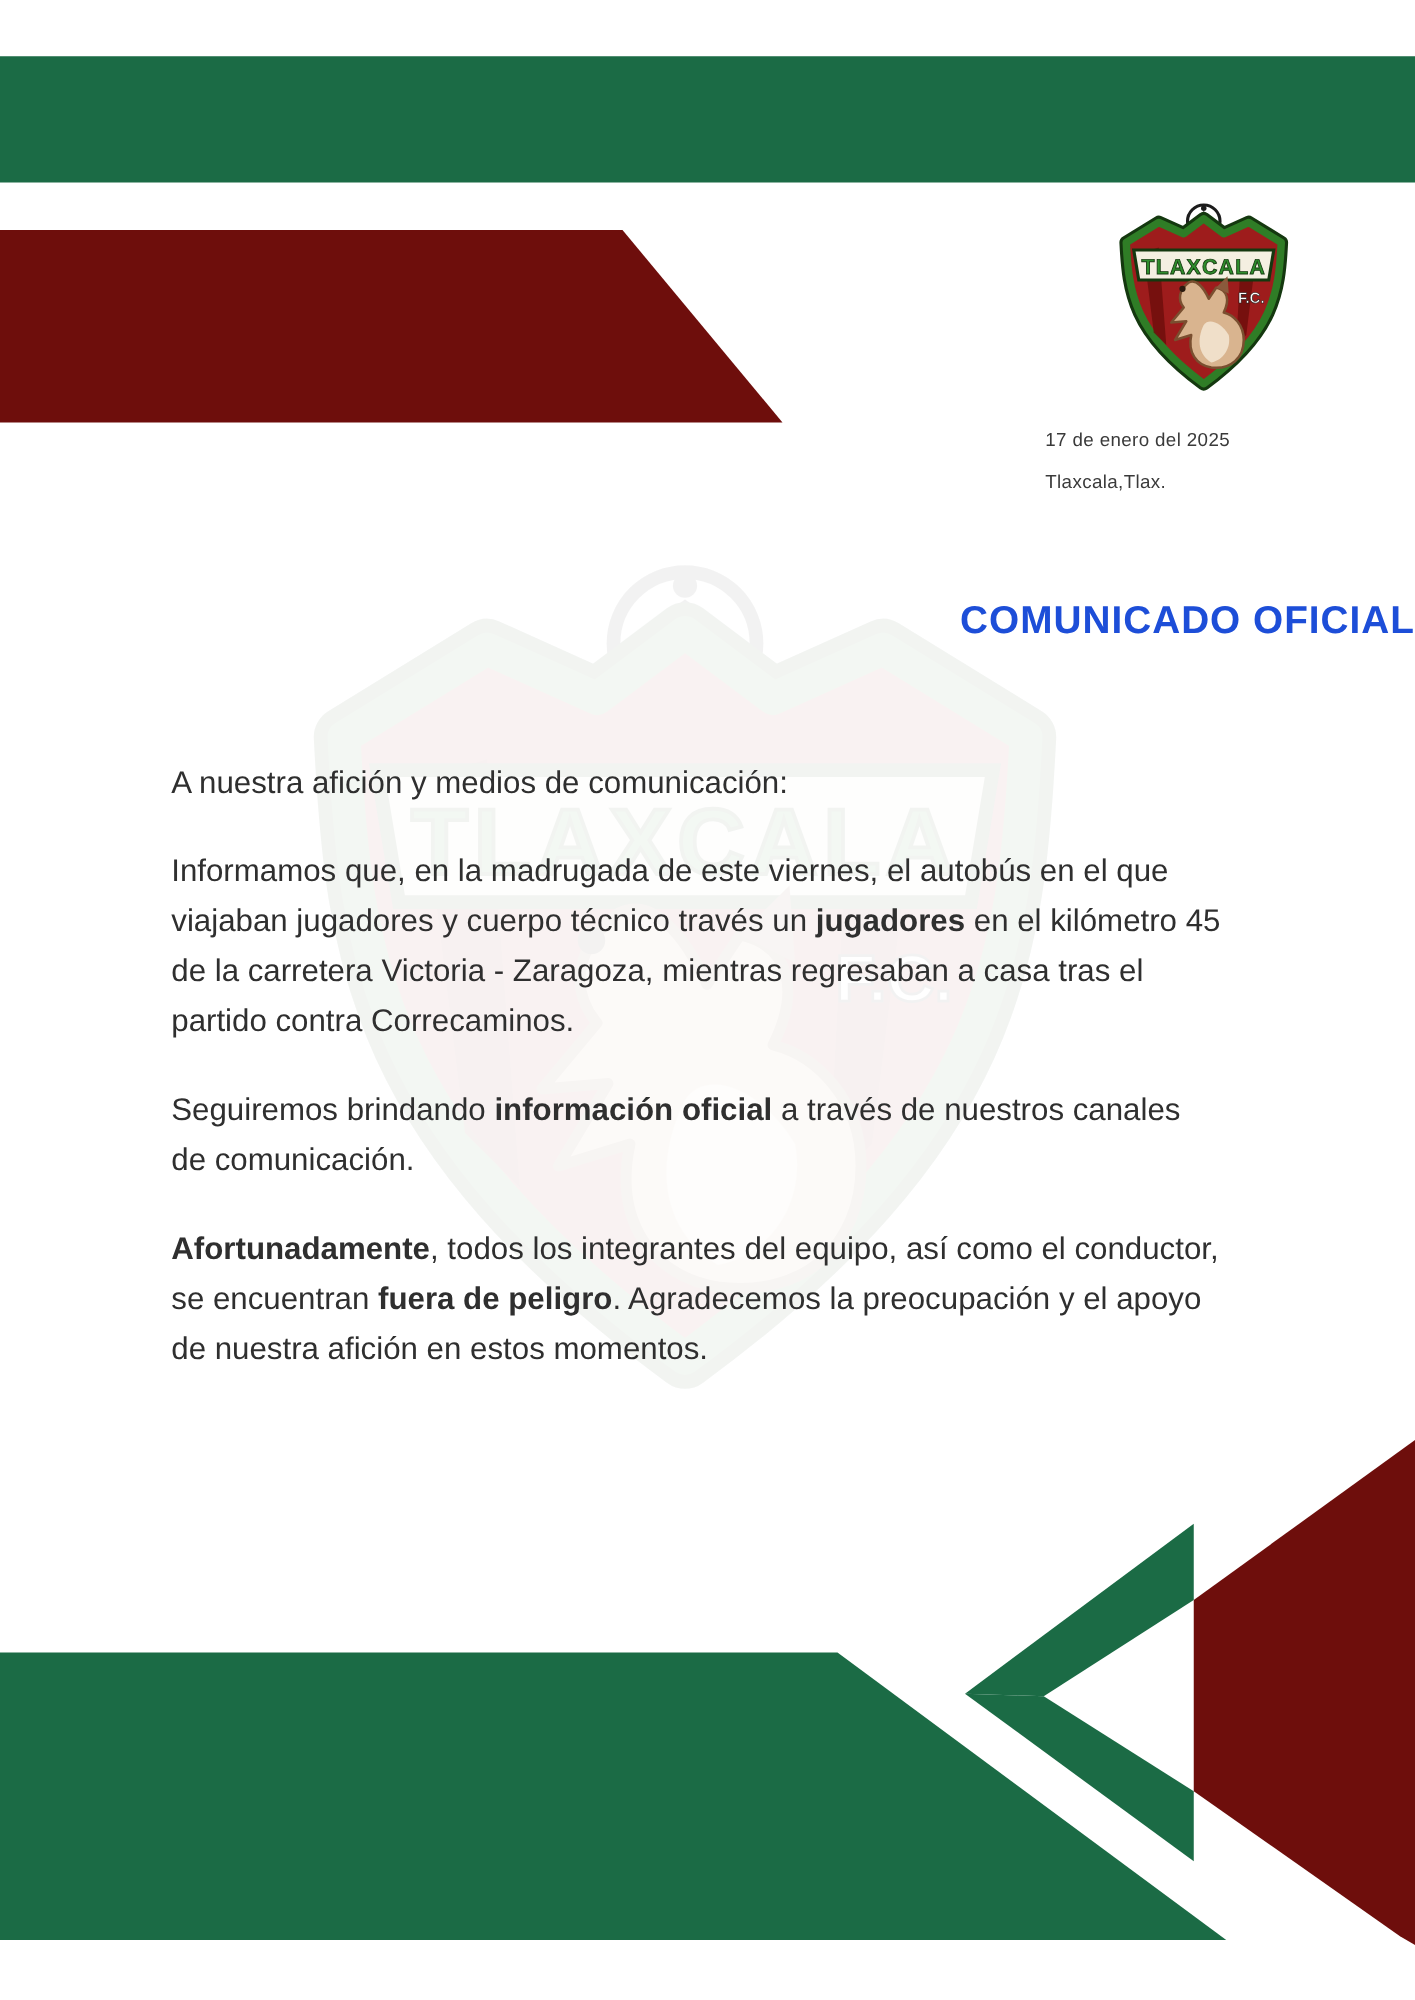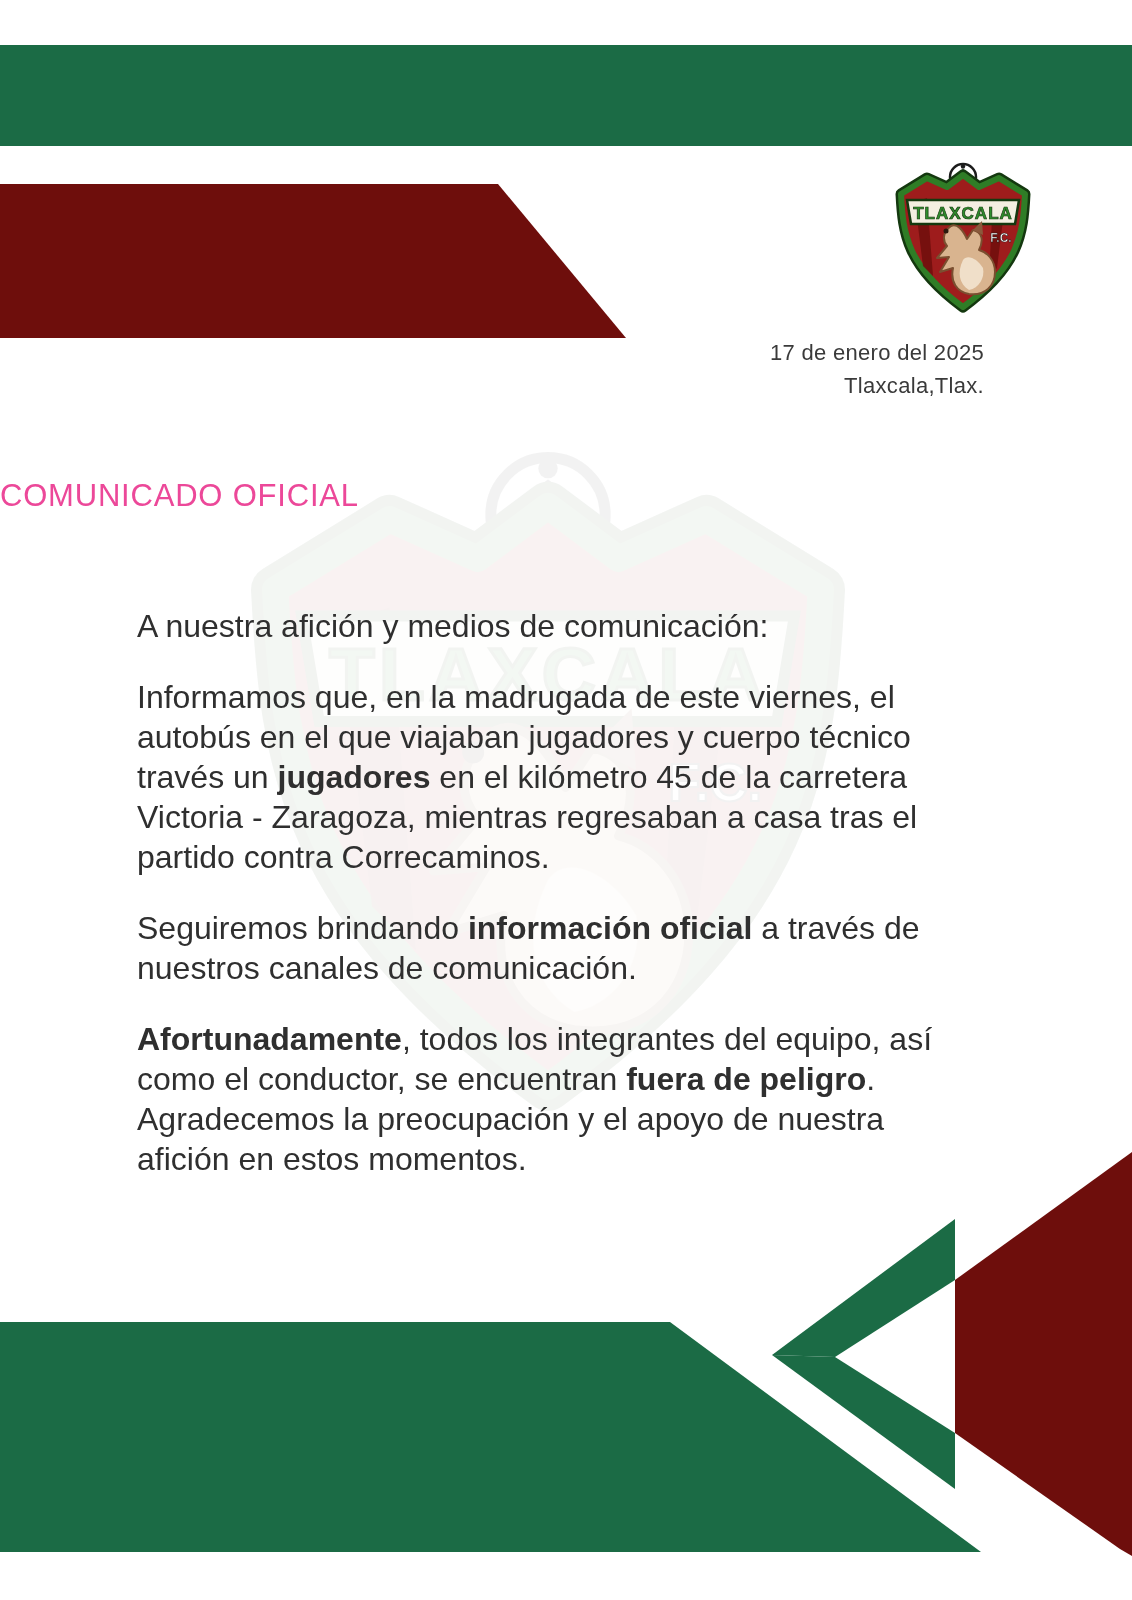--- a/index.html
+++ b/index.html
@@ -5,31 +5,31 @@
   html,body { margin:0; padding:0; background:#e8e8e8; }
   .page {
     position:relative; width:1132px; height:1600px; margin:0 auto;
     background:#ffffff; overflow:hidden;
     font-family:"Liberation Sans", sans-serif;
   }
   .deco-svg { position:absolute; left:0; top:0; z-index:0; }
   .text-layer { position:absolute; inset:0; z-index:1; }
   .date-block {
     position:absolute; top:336px; right:148px;
-    text-align:right; font-size:22px; line-height:33px;
+    text-align:left; font-size:15px; line-height:33px;
     color:#3a3a3a; letter-spacing:0.3px;
   }
   .doc-title {
     position:absolute; top:478px; left:0; width:100%;
-    text-align:left; font-size:31px; font-weight:normal;
-    color:#ec4899; letter-spacing:0.8px;
+    text-align:right; font-size:31px; font-weight:bold;
+    color:#1d4ed8; letter-spacing:0.8px;
   }
   .body-copy {
     position:absolute; top:606px; left:137px; width:842px;
-    font-size:32px; line-height:40px; color:#2f2f2f;
+    font-size:25px; line-height:40px; color:#2f2f2f;
   }
   .body-copy p { margin:0 0 31px 0; }
   .body-copy strong { font-weight:bold; }
   .crest-banner-text { font-family:"Liberation Sans", sans-serif; }
 </style>
 </head>
 <body>
 
 <div class="page">
 

